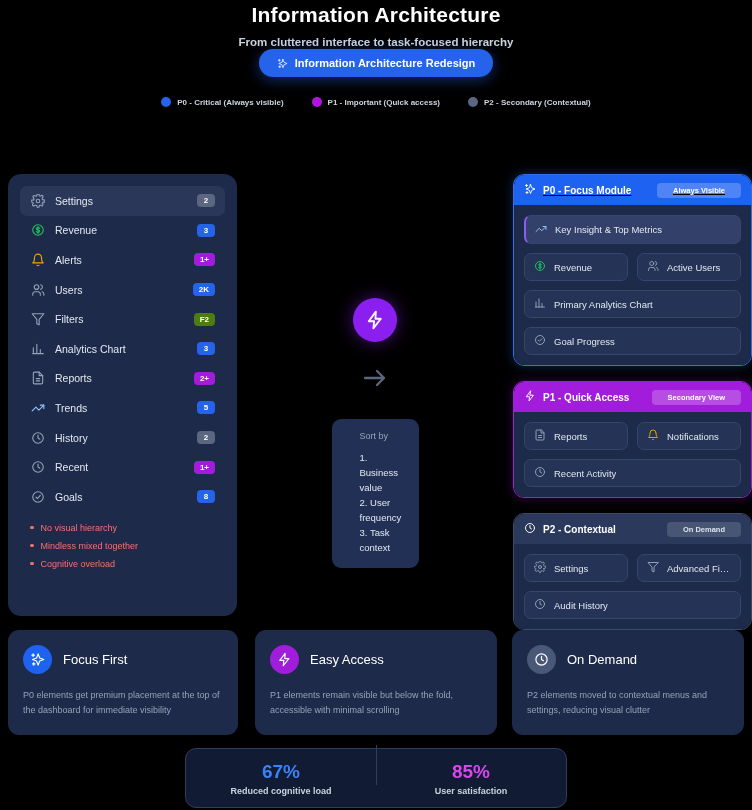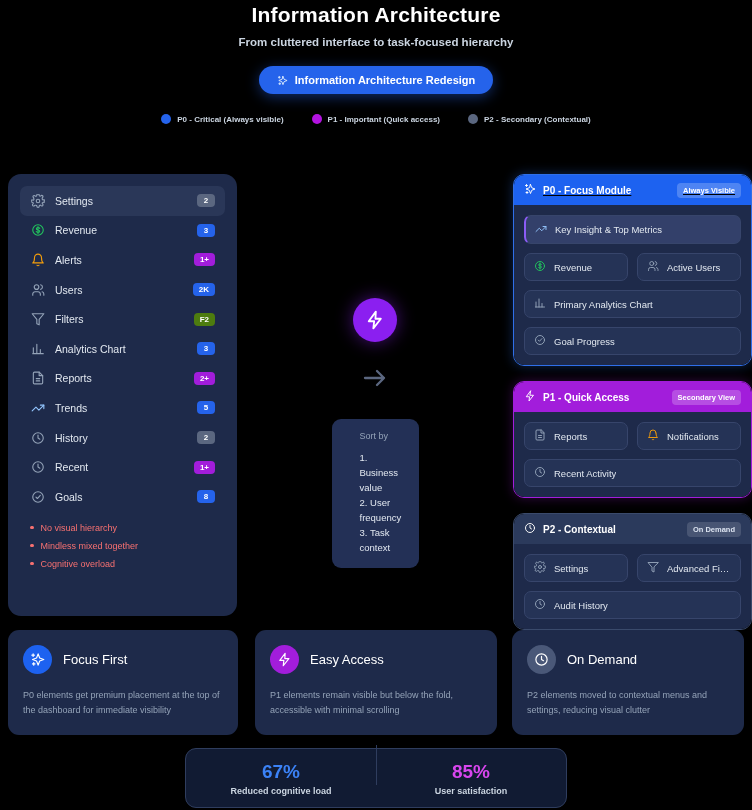--- a/index.html
+++ b/index.html
@@ -14,21 +14,21 @@
   
   .hdr { text-align: center; padding-top: 2px; }
   .hdr-title {
     font-size: 21px; font-weight: 700; color: #ffffff;
     letter-spacing: .2px; line-height: 26px;
   }
   .hdr-sub {
     font-size: 11.5px; color: #cbd5e1; font-weight: 600;
     margin-top: 7px; line-height: 14px;
   }
-  .pill-wrap { margin-top: 17px; display: flex; justify-content: center; }
+  .pill-wrap { display: flex; justify-content: center; }
   .pill {
     display: inline-flex; align-items: center; gap: 7px;
     background: #2563eb; color: #ffffff;
     border-radius: 999px; padding: 8px 18px;
     font-size: 11px; font-weight: 600;
     box-shadow: 0 3px 14px rgba(37,99,235,.45);
     cursor: pointer;
   }
   .pill svg { display:block; }
 
@@ -94,21 +94,21 @@
   .panel { border-radius: 11px; overflow: hidden; margin-bottom: 15px; }
   .panel-body { background: #1e2a4a; padding: 10px; }
   .panel-hdr {
     display: flex; align-items: center; justify-content: space-between;
     padding: 7px 10px; height: 30px;
   }
   .panel-hdr-left { display: flex; align-items: center; gap: 7px; }
   .panel-hdr-title { font-size: 10px; font-weight: 700; color: #fff; }
   .panel-tag {
     font-size: 7.5px; font-weight: 700; color: #fff;
-    background: rgba(255,255,255,.22); border-radius: 4px; padding: 3px 6px;
+    background: rgba(255,255,255,.22); border-radius: 4px; padding: 3px 16px;
   }
   .p0 { border: 1.5px solid #2f6fe8; box-shadow: 0 0 12px rgba(47,111,232,.35); }
   .p0 .panel-hdr { background: #1d62f0; text-decoration: underline; }
   .p1 { border: 1.5px solid #a21ddb; box-shadow: 0 0 12px rgba(162,29,219,.3); }
   .p1 .panel-hdr { background: #a21ddb; }
   .p2 { border: 1.5px solid #3a4a6b; }
   .p2 .panel-hdr { background: #2b3a5c; }
   .p2 .panel-tag { background: rgba(255,255,255,.14); color:#dbe3f0; }
 
   .tile {

